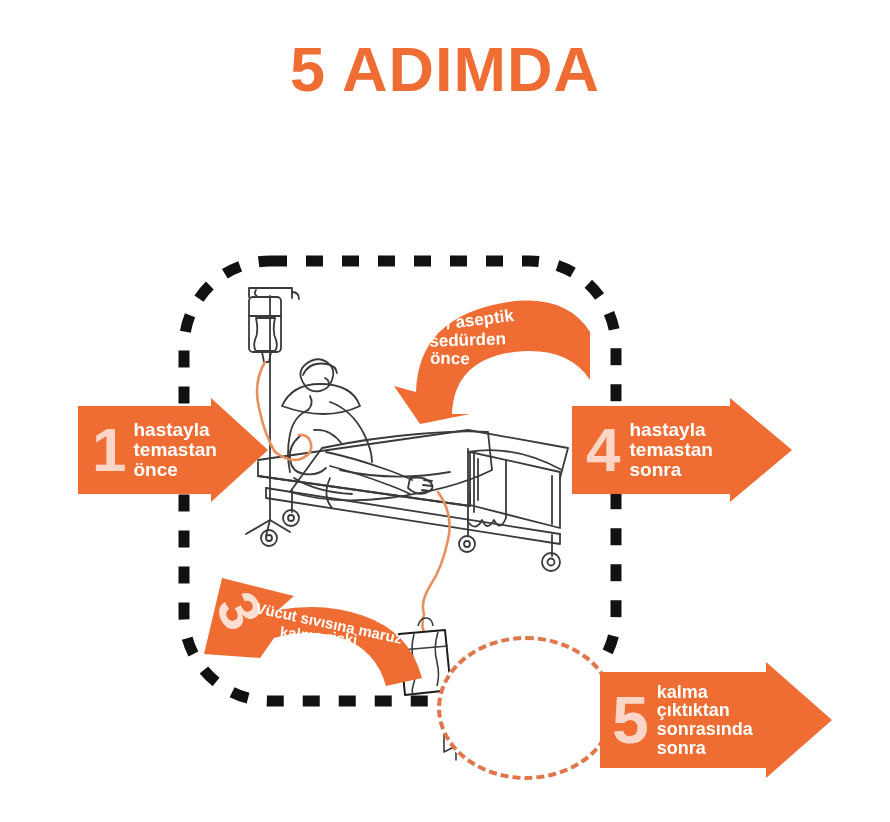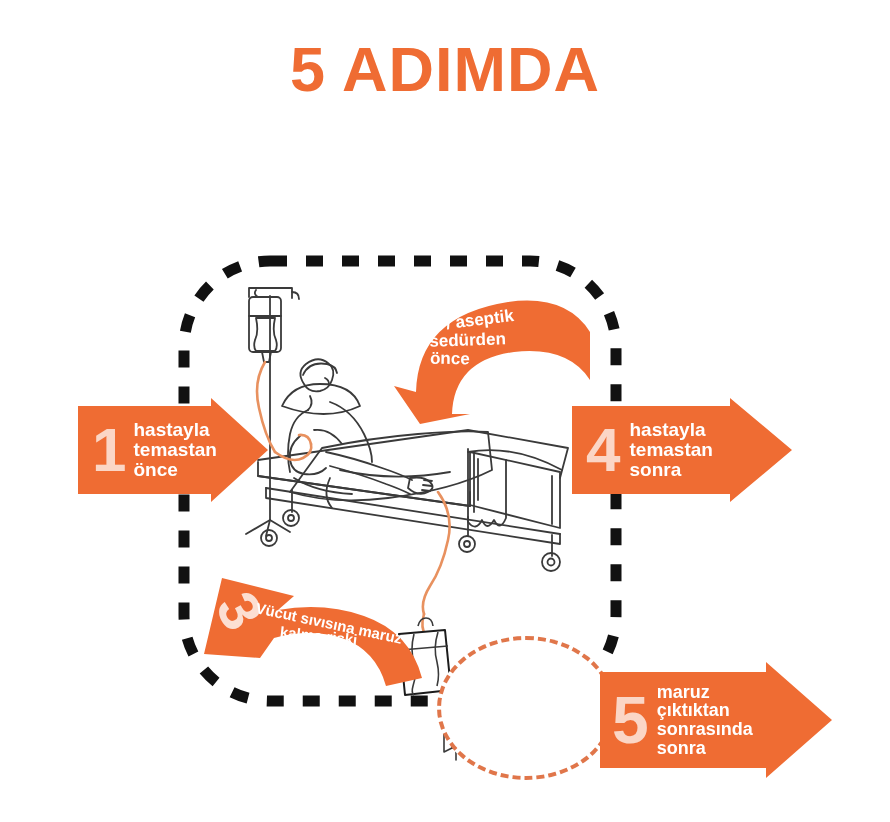--- a/index.html
+++ b/index.html
@@ -381,21 +381,21 @@
     </div>
   </div>
 
   <div class="arrow-straight" id="arrow-5">
     <svg width="232" height="116" viewBox="0 0 232 116" xmlns="http://www.w3.org/2000/svg" aria-hidden="true">
       <path d="M0 10 L166 10 L166 0 L232 58 L166 116 L166 106 L0 106 Z" fill="#ef6c33"></path>
     </svg>
     <div class="arrow-inner">
       <span class="arrow-num">5</span>
       <span class="arrow-text">
-        <span>maruz</span><br>
+        <span>kalma</span><br>
         <span>çıktıktan</span><br>
         <span>sonrasında</span><br>
         <span>sonra</span>
       </span>
     </div>
   </div>
 
 </div>
 
 </body></html>

